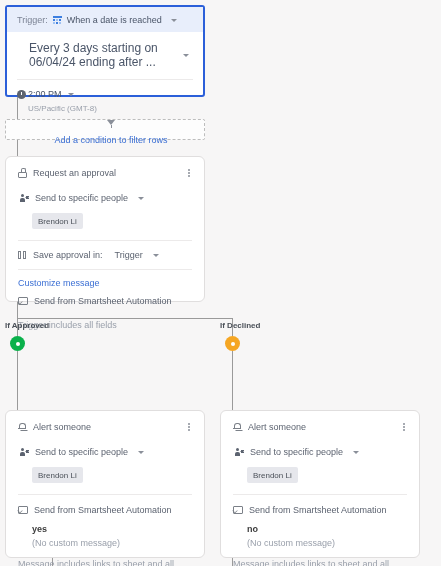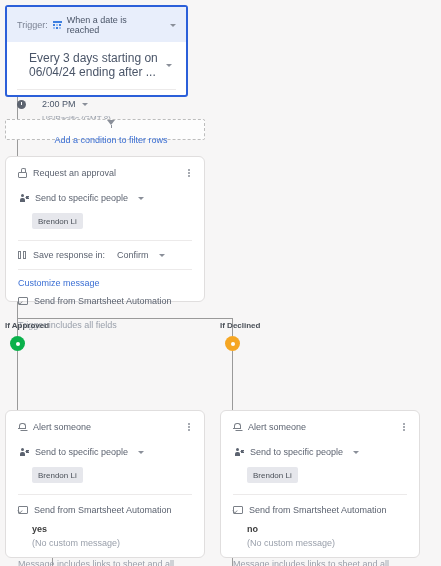--- a/index.html
+++ b/index.html
@@ -79,21 +79,21 @@
     justify-content: space-between;
     padding: 9px 0 10px 12px;
     border-bottom: 1px solid #eceaea;
     color: #4a5568;
     font-size: 12px;
   }
   .row-time {
     padding: 9px 0 11px 0;
     display: flex;
     align-items: flex-start;
-    gap: 16px;
+    gap: 2px;
   }
   .clock-icon {
     width: 9px;
     height: 9px;
     border-radius: 50%;
     background: #5d6470;
     flex: none;
     margin-top: 1px;
     position: relative;
   }
@@ -367,21 +367,21 @@
 <div class="conn" style="left:17px; top:140px; height:16px;"></div>
 <div class="conn" style="left:17px; top:302px; height:16px;"></div>
 <div class="conn-h" style="left:17px; top:318px; width:216px;"></div>
 <div class="conn" style="left:17px; top:318px; height:18px;"></div>
 <div class="conn" style="left:232px; top:318px; height:18px;"></div>
 <div class="conn" style="left:17px; top:351px; height:59px;"></div>
 <div class="conn" style="left:232px; top:351px; height:59px;"></div>
 <div class="conn" style="left:52px; top:558px; height:8px;"></div>
 <div class="conn" style="left:232px; top:558px; height:8px;"></div>
 
-<div class="card trigger" style="left:5px; top:5px; width:183px; height:92px;">
+<div class="card trigger" style="left:5px; top:5px; width:200px; height:92px;">
   <div class="trigger-head">
     <span class="trigger-label">Trigger:</span>
     <span class="cal-icon">
       <i style="left:0; top:0; width:9px; height:2px;"></i>
       <i style="left:0; top:3px; width:2px; height:2px;"></i>
       <i style="left:3px; top:3px; width:2px; height:2px; background:#9cc0f2;"></i>
       <i style="left:6px; top:3px; width:2px; height:2px;"></i>
       <i style="left:0; top:6px; width:2px; height:2px; background:#9cc0f2;"></i>
       <i style="left:3px; top:6px; width:2px; height:2px;"></i>
       <i style="left:6px; top:6px; width:2px; height:2px; background:#9cc0f2;"></i>
@@ -432,22 +432,22 @@
     <div style="padding:10px 0 11px 14px;">
       <span class="chip">Brendon Li</span>
     </div>
   </div>
 
   <div class="divider" style="margin:0 12px;"></div>
 
   <div class="sect" style="padding-top:9px;">
     <div class="opt-row">
       <span class="ic ic-sheet"></span>
-      <span>Save response in:</span>
-      <span style="margin-left:6px;">Confirm</span>
+      <span>Save approval in:</span>
+      <span style="margin-left:6px;">Trigger</span>
       <span class="caret"></span>
     </div>
   </div>
 
   <div class="divider" style="margin:9px 12px 0 12px;"></div>
 
   <div class="sect" style="padding-top:8px;">
     <div class="link-blue">Customize message</div>
     <div class="opt-row" style="margin-top:8px;">
       <span class="ic ic-mail"></span>

